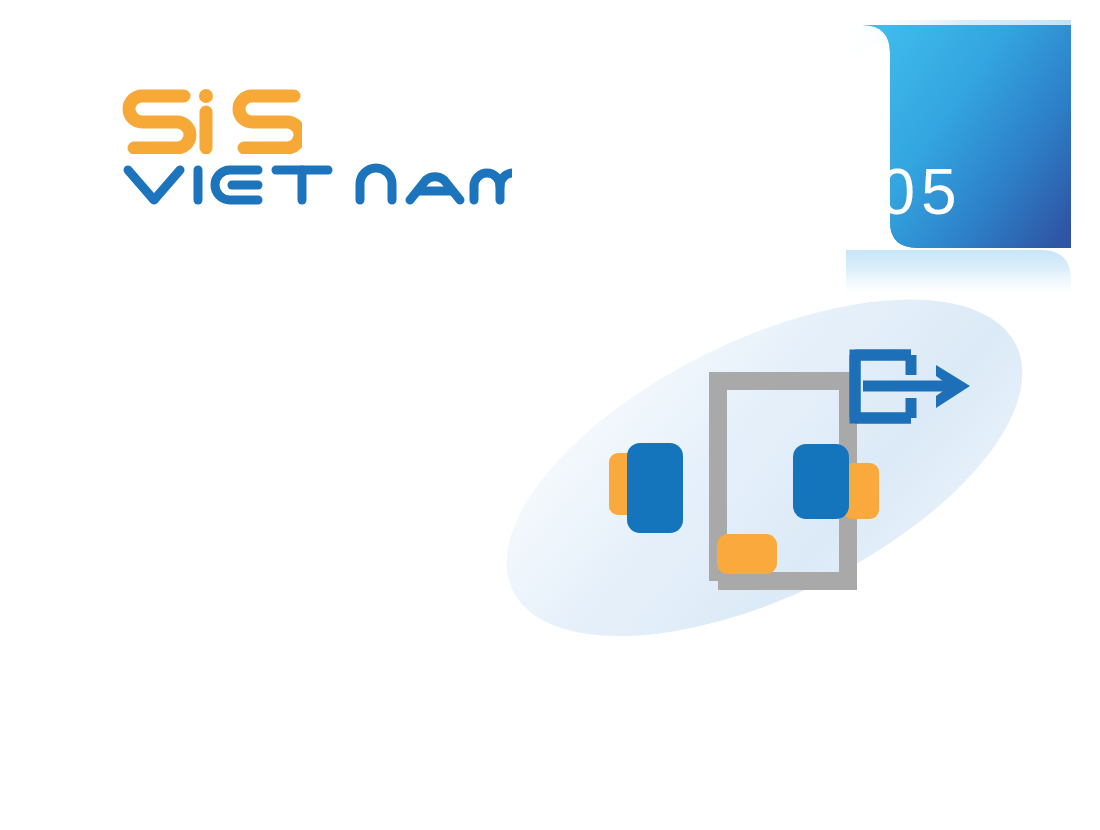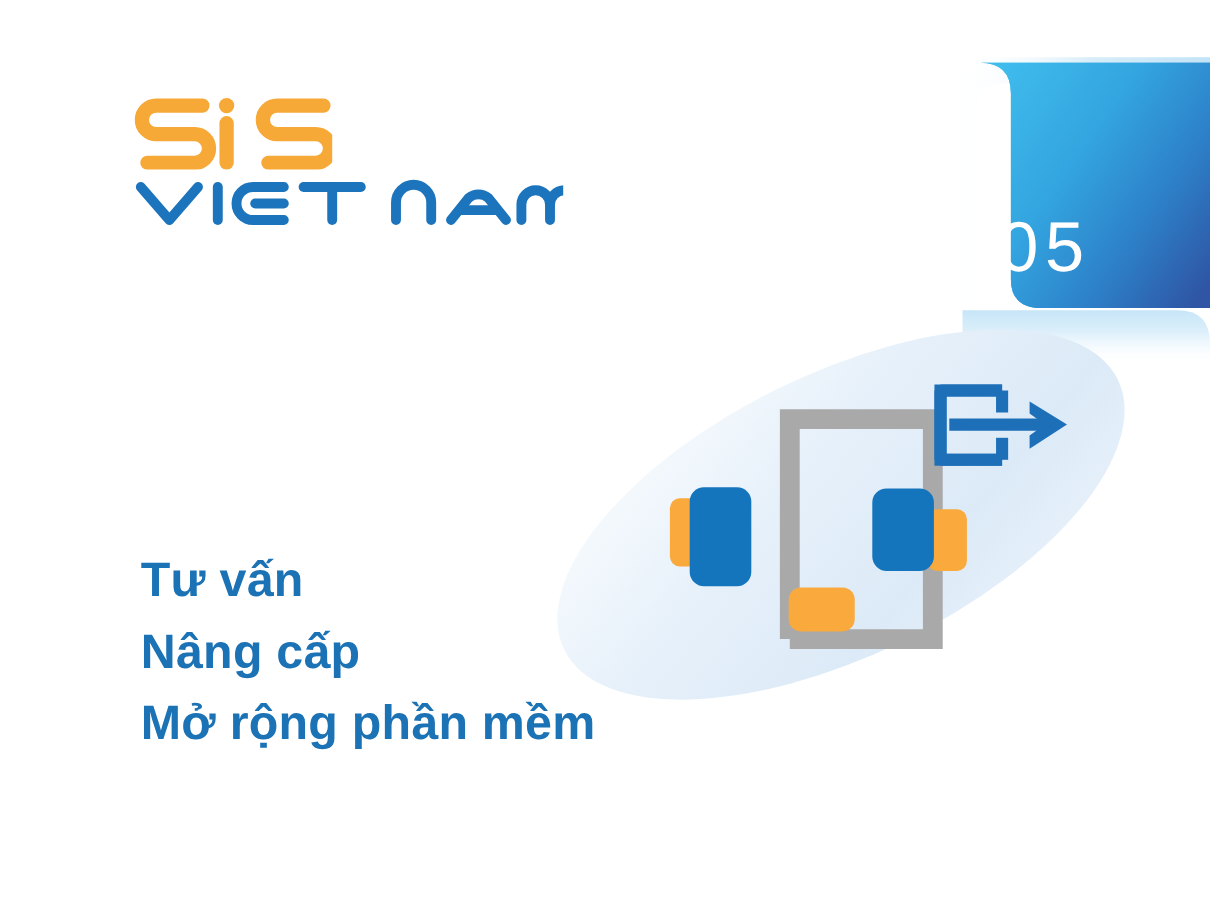--- a/index.html
+++ b/index.html
@@ -15,24 +15,23 @@
     width: 1100px;
     height: 830px;
     background: #ffffff;
     overflow: hidden;
   }
 
   
   .corner-badge {
     position: absolute;
     top: 0;
-    left: 855px;
+    left: 826px;
     width: 245px;
     height: 300px;
-    margin-top: 32px;
   }
   .corner-badge svg { display: block; }
   .badge-number {
     position: absolute;
     left: 0;
     top: 160px;
     width: 190px;
     text-align: center;
     color: #ffffff;
     font-size: 64px;
@@ -202,25 +201,20 @@
         <path d="M 288 40 L 304 20 A 14 14 0 0 1 322 20 L 338 40"></path>
         <path d="M 297 31 L 329 31"></path>
 
         <path d="M 352 40 L 352 26 A 13 13 0 0 1 378 26 L 378 40"></path>
         <path d="M 378 26 A 13 13 0 0 1 404 26 L 404 40"></path>
       </g>
       <title>VIET NAM</title>
     </svg>
   </div>
 
-  <div class="headline">
-    <span class="headline-line">Tư vấn</span>
-    <span class="headline-line">Nâng cấp</span>
-    <span class="headline-line">Mở rộng phần mềm</span>
-  </div>
 
   <div class="illustration">
     <svg width="580" height="420" viewBox="0 0 580 420" xmlns="http://www.w3.org/2000/svg">
       <defs>
         <linearGradient id="ellipseGrad" x1="0.1" y1="0.1" x2="0.95" y2="0.95">
           <stop offset="0%" stop-color="#F6FAFD"></stop>
           <stop offset="35%" stop-color="#E6F0FA"></stop>
           <stop offset="70%" stop-color="#DCEAF7"></stop>
           <stop offset="100%" stop-color="#E9F2FB"></stop>
         </linearGradient>

